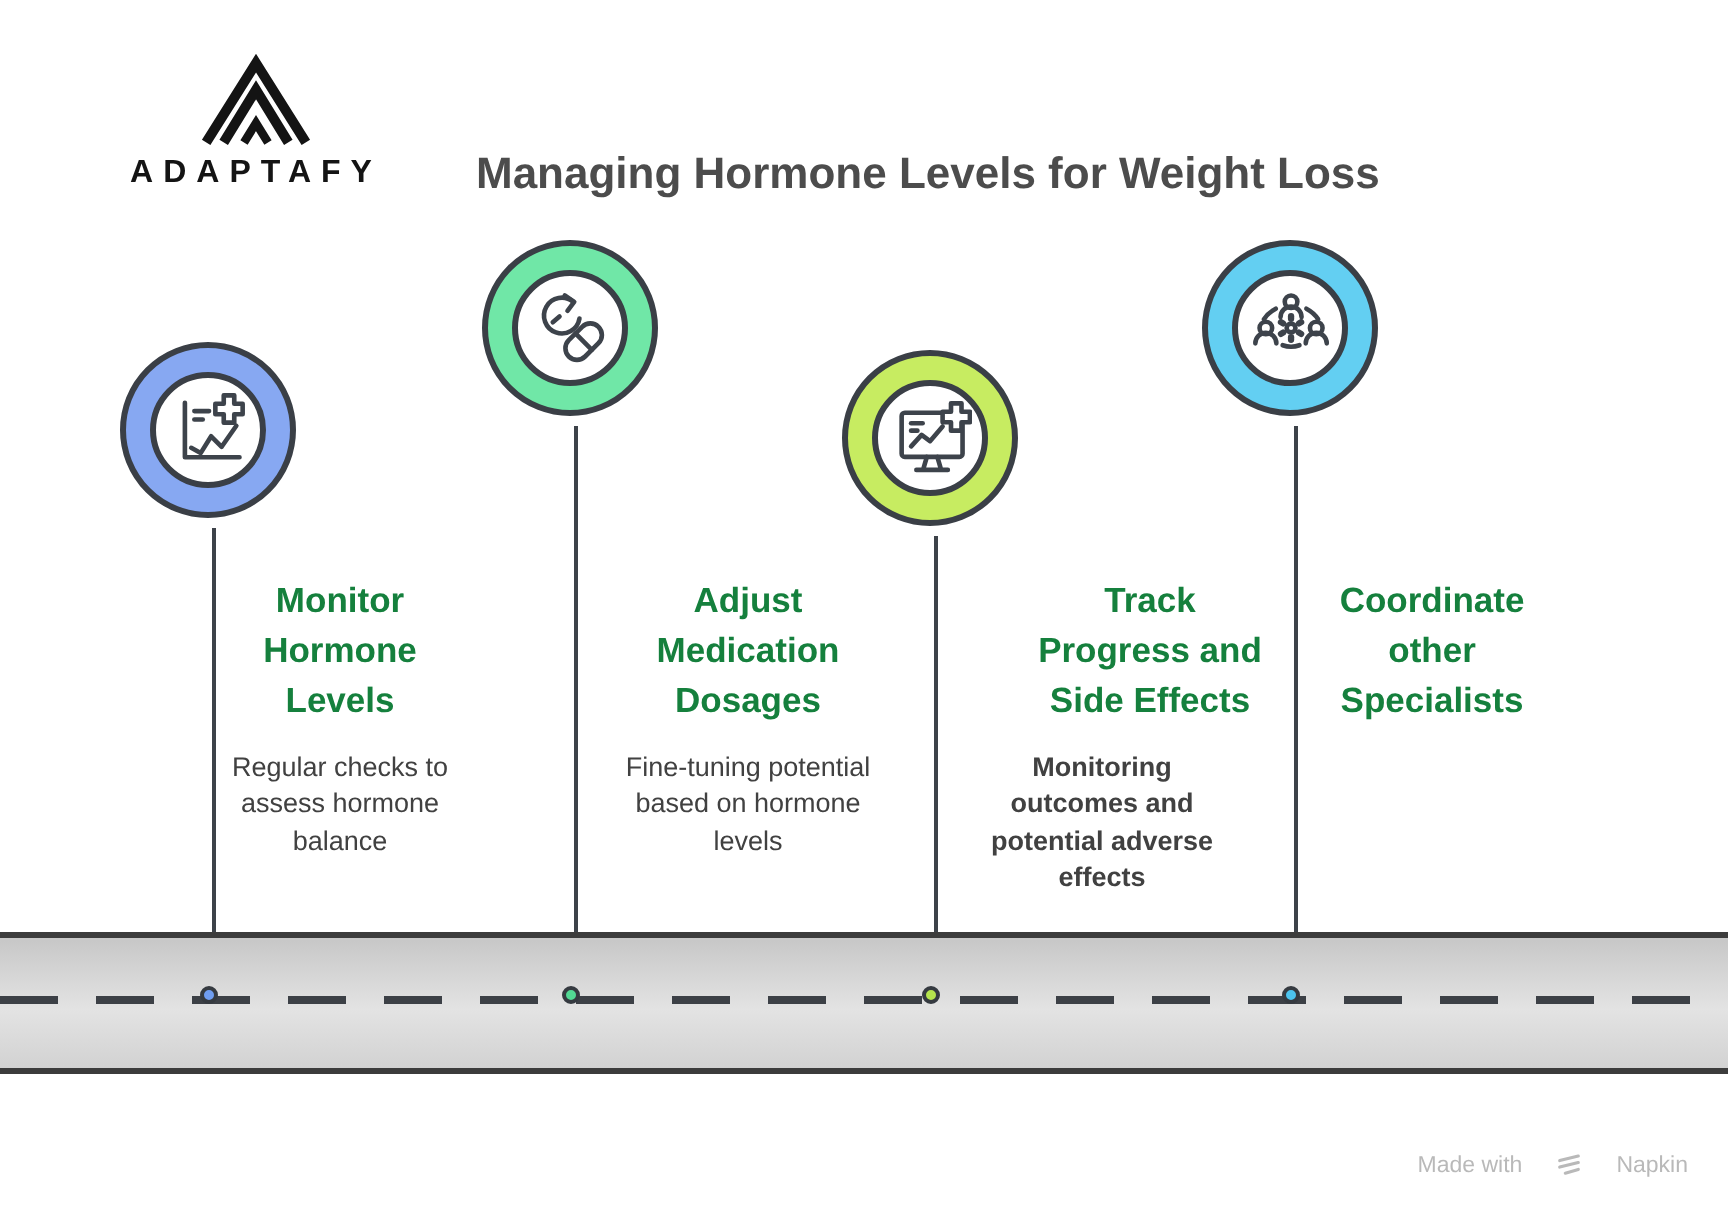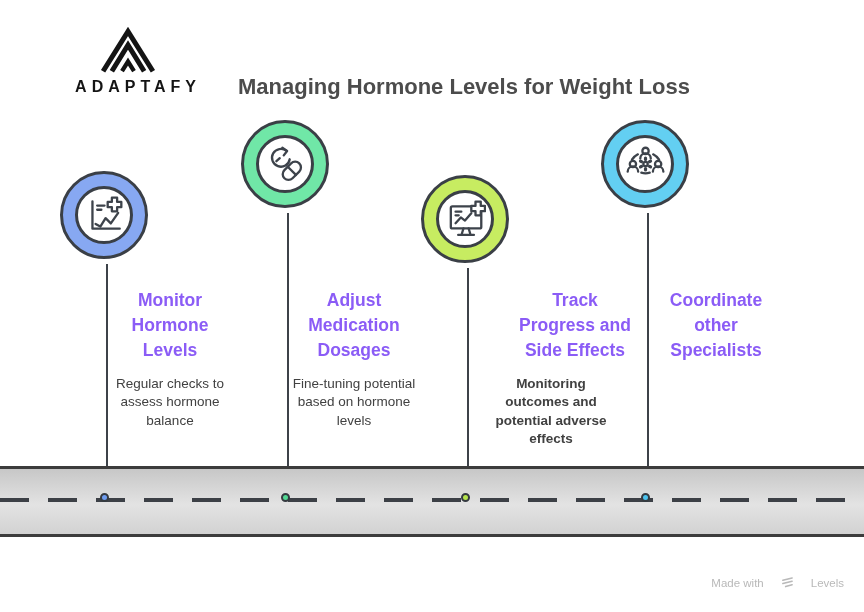--- a/index.html
+++ b/index.html
@@ -4,21 +4,21 @@
 <style>
   * { margin:0; padding:0; box-sizing:border-box; }
   html,body { background:#fff; }
   body { font-family:"Liberation Sans","DejaVu Sans",sans-serif; }
   #canvas {
     position:relative; width:864px; height:612px; background:#ffffff;
     overflow:hidden;
   }
 
   
-  .logo-block { position:absolute; left:55px; top:26px; width:146px; text-align:right; }
+  .logo-block { position:absolute; left:55px; top:26px; width:146px; text-align:center; }
   .logo-icon { display:block; margin:0 auto; }
   .logo-text { font-size:16px; font-weight:bold; letter-spacing:5px; color:#141414; margin-top:4px; }
   .main-title {
     position:absolute; left:238px; top:74px;
     font-size:22px; font-weight:bold; color:#4c4c4c;
   }
 
   
   .ring {
     position:absolute; width:88px; height:88px; border-radius:50%;
@@ -38,25 +38,25 @@
   
   .connector { position:absolute; width:2.6px; background:#3d4249; }
   #line1 { left:105.7px; top:264px; height:238px; }
   #line2 { left:286.7px; top:213px; height:289px; }
   #line3 { left:466.7px; top:268px; height:234px; }
   #line4 { left:646.7px; top:213px; height:289px; }
 
   
   .col { position:absolute; top:288px; text-align:center; }
   #col1 { left:95px;  width:150px; }
-  #col2 { left:274px; width:160px; }
+  #col2 { left:294px; width:160px; }
   #col3 { left:471px; width:160px; }
   #col4 { left:636px; width:160px; }
   .step-title {
-    font-size:17.5px; font-weight:bold; color:#8b5cf6; line-height:1.42; margin:0 auto;
+    font-size:17.5px; font-weight:bold; color:#15803d; line-height:1.42; margin:0 auto;
   }
   #col1 .step-title { max-width:112px; }
   #col2 .step-title { max-width:118px; }
   #col3 .step-title { max-width:148px;margin-left:48px; }
   #col4 .step-title { max-width:112px; }
   .step-desc {
     font-size:13.5px; color:#414141; line-height:1.38; margin:12px auto 0;
   }
   #col1 .step-desc { max-width:122px; }
   #col2 .step-desc { max-width:142px; }
@@ -195,16 +195,16 @@
   <div class="road-dot" id="dot1" style="background: rgb(111, 157, 240);"></div>
   <div class="road-dot" id="dot2" style="background: rgb(82, 216, 147);"></div>
   <div class="road-dot" id="dot3" style="background: rgb(181, 228, 77);"></div>
   <div class="road-dot" id="dot4" style="background: rgb(76, 195, 238);"></div>
 
   <div class="watermark">
     <span>Made with</span>
     <svg width="13" height="13" viewBox="0 0 14 14">
       <path d="M2 4.6 L12 2.2 M2 8.1 L12 5.7 M5 11.4 L12 9.4" stroke="#b9b9b9" stroke-width="1.7" fill="none" stroke-linecap="round"></path>
     </svg>
-    <span>Levels</span>
+    <span>Napkin</span>
   </div>
 
 </div>
 
 </body></html>

